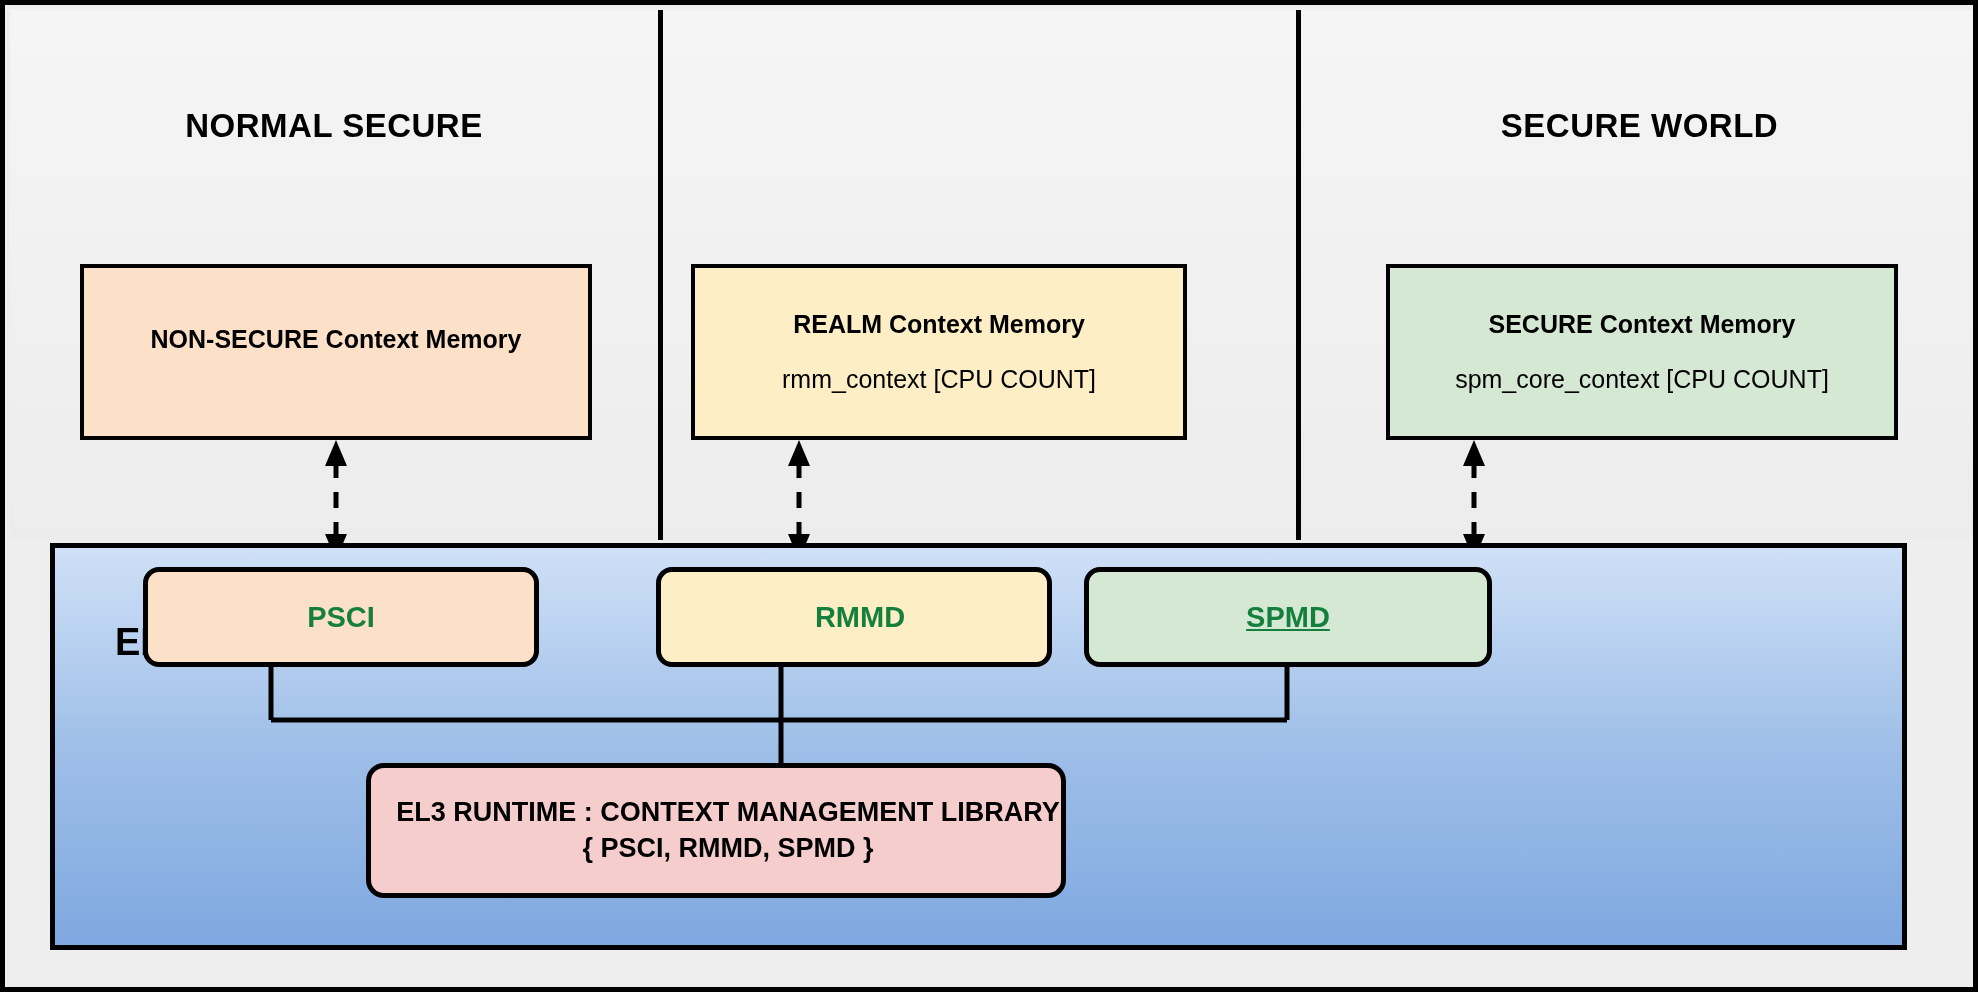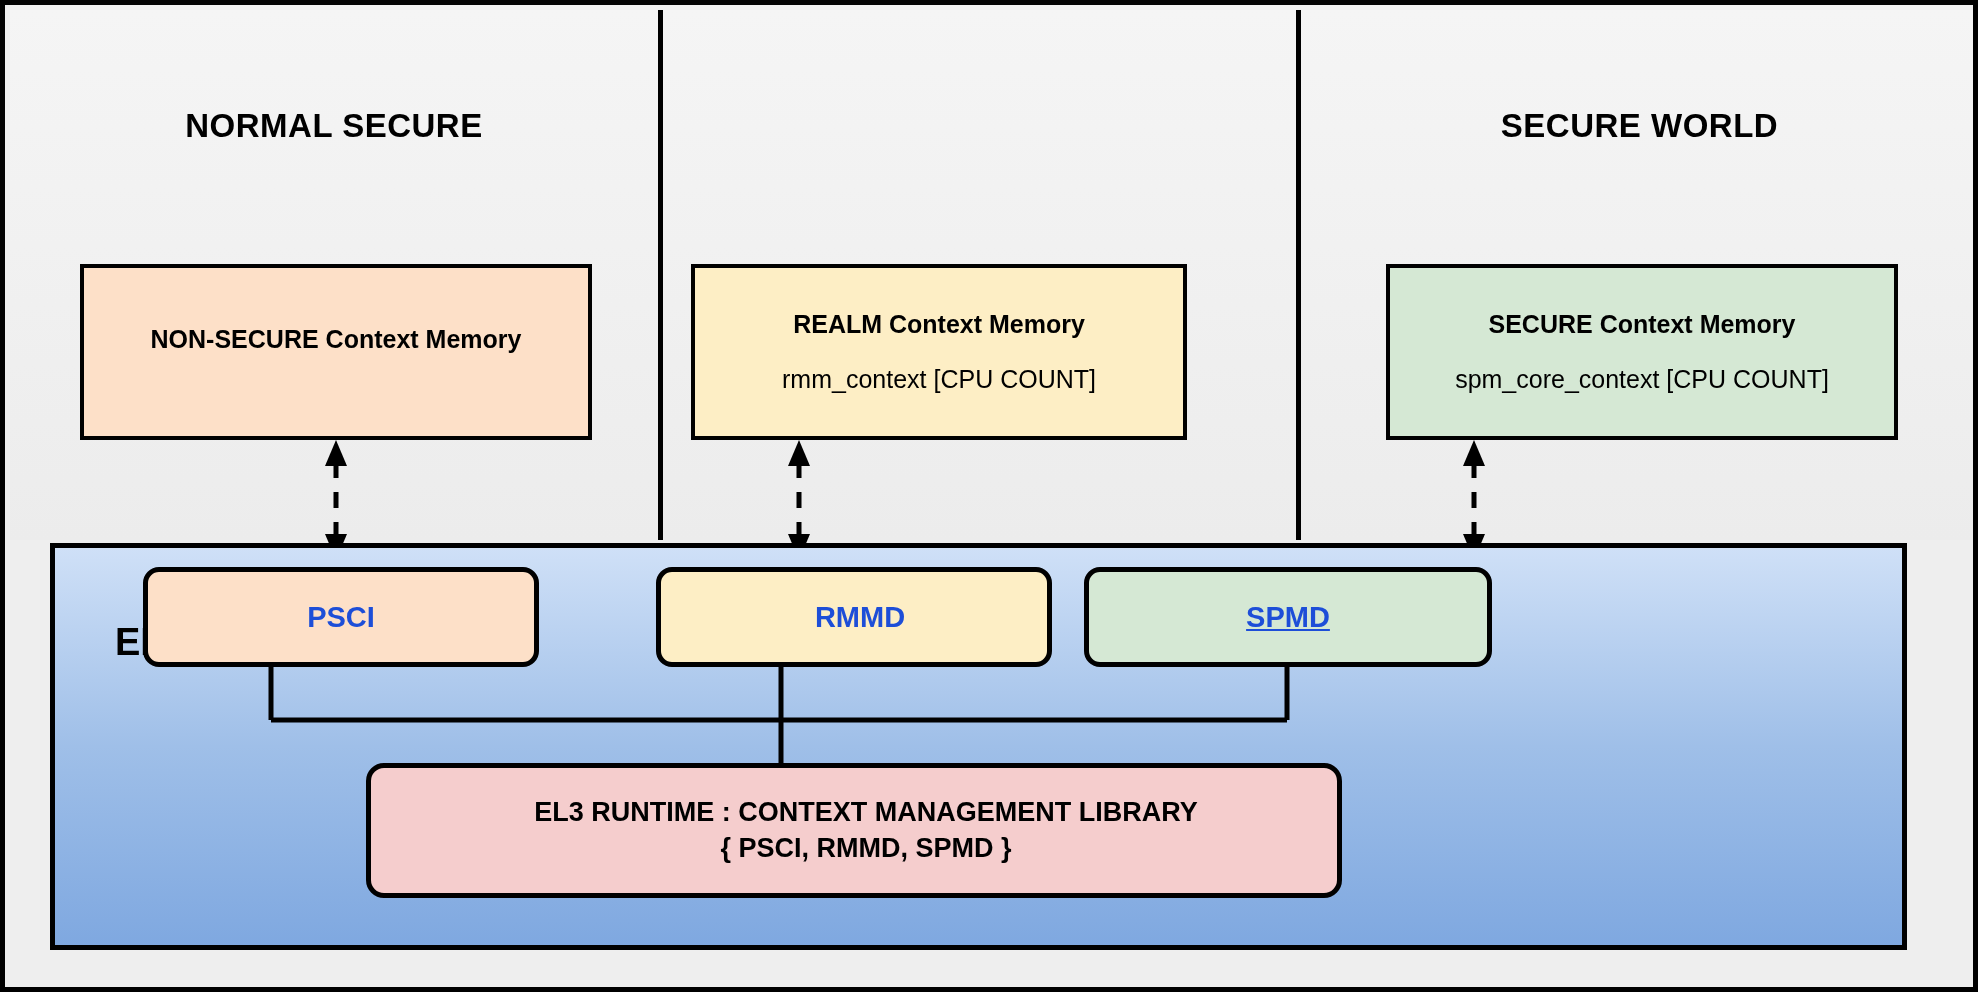--- a/index.html
+++ b/index.html
@@ -130,42 +130,42 @@
     top: 19px;
     height: 100px;
     border: 5px solid #000000;
     border-radius: 16px;
     box-sizing: border-box;
     display: flex;
     align-items: center;
     justify-content: center;
     font-size: 29px;
     font-weight: bold;
-    color: #1d4ed8;
+    color: #15803d;
   }
   .disp-box.psci { left: 88px;   width: 396px; background: #fde0c8; }
   .disp-box.rmmd { left: 601px;  width: 396px; background: #fdeec5; padding-left: 12px; }
   .disp-box.spmd { left: 1029px; width: 408px; background: #d5e8d4; text-decoration: underline; }
 
   
   .el3-connectors {
     position: absolute;
     left: 0;
     top: 0;
     width: 100%;
     height: 100%;
     pointer-events: none;
   }
 
   
   .runtime-box {
     position: absolute;
     left: 311px;
     top: 215px;
-    width: 976px;
+    width: 700px;
     height: 135px;
     border: 5px solid #000000;
     border-radius: 18px;
     box-sizing: border-box;
     background: #f5cdcd;
     display: flex;
     flex-direction: column;
     align-items: center;
     justify-content: center;
     padding-left: 24px;

